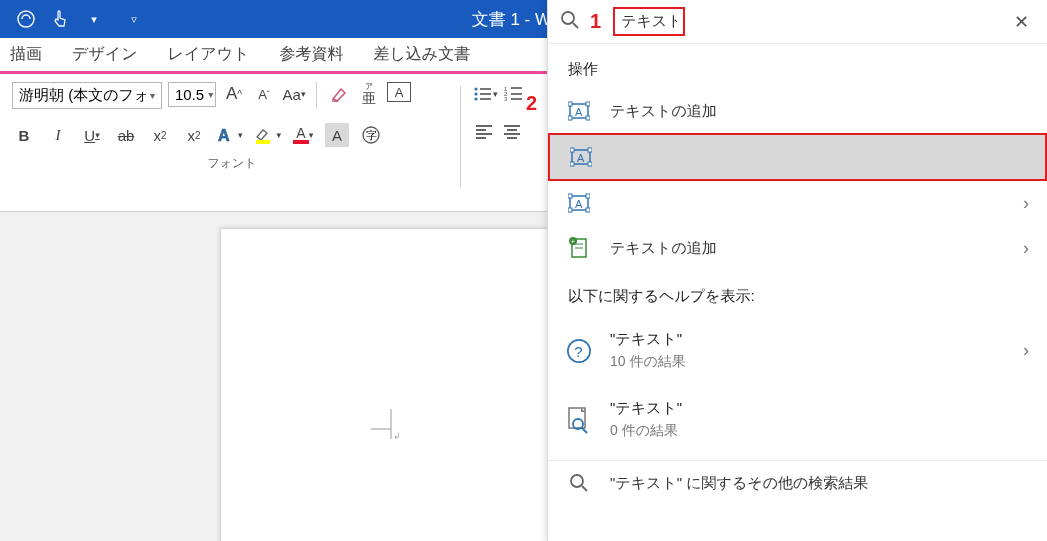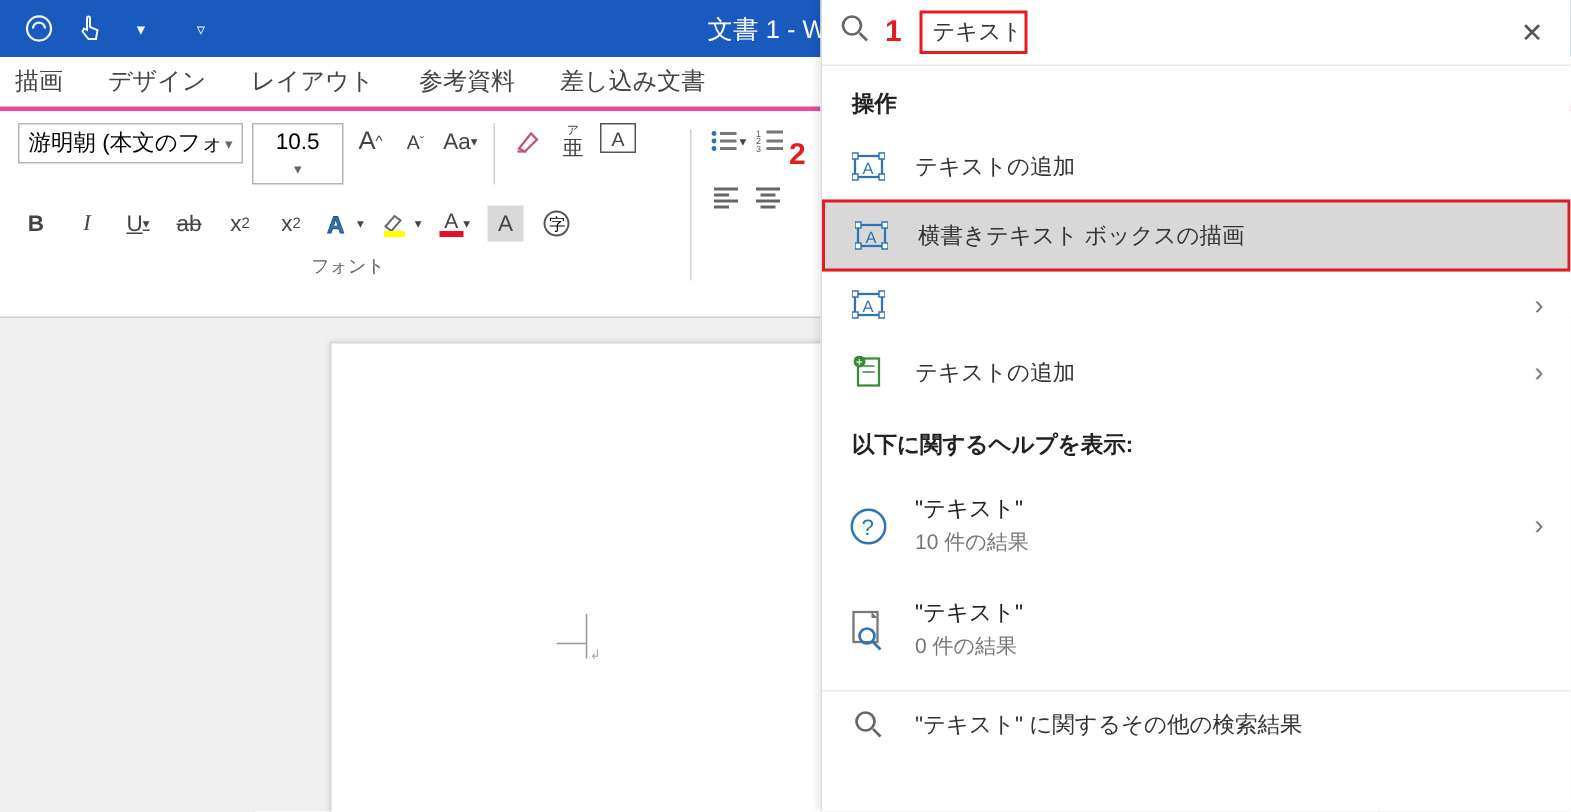--- a/index.html
+++ b/index.html
@@ -38,21 +38,21 @@
 
   
   .search-panel { position: absolute; top: 0; right: 0; width: 500px; bottom: 0; background: #fff; border-left: 1px solid #ddd; box-shadow: -2px 0 6px rgba(0,0,0,0.12); display:flex; flex-direction:column; }
   .search-header { display:flex; align-items:center; height: 44px; padding: 0 12px; border-bottom: 1px solid #e8e8e8; gap:10px; }
   .search-input-wrap { flex:1; display:flex; align-items:flex-start; }
   .search-input { border: none; outline: none; font-size: 15px; width: 100%; padding: 4px 6px; color:#333; }
   .red-box-input { border: 2px solid #E21C21; }
   .red-number { color: #E21C21; font-weight: bold; font-size: 20px; margin-right: 2px; }
   .close-x { font-size: 18px; color:#555; padding: 4px 6px; cursor:pointer; }
 
-  .section-title { font-size: 15px; font-weight: bold; color:#222; padding: 16px 4px 10px 20px; }
+  .section-title { font-size: 15px; font-weight: normal; color:#222; padding: 16px 4px 10px 20px; }
   .result-item { display:flex; align-items:center; gap:18px; padding: 12px 18px; font-size: 15px; color:#333; position:relative; cursor:pointer; }
   .result-item.highlight { background:#d8d8d8; border: 2px solid #E21C21; }
   .result-item .chev { position:absolute; right:18px; color:#777; font-size:18px; }
   .result-icon { width:26px; display:flex; justify-content:center; }
 
   .help-row { display:flex; align-items:center; gap:18px; padding: 14px 18px; position:relative; cursor:pointer; }
   .help-row .two-line .t1 { font-size:15px; color:#222; }
   .help-row .two-line .t2 { font-size:14px; color:#777; margin-top:4px; }
   .help-row .chev { position:absolute; right:18px; color:#777; font-size:18px; }
 
@@ -92,21 +92,21 @@
 </div>
 
 <div class="ribbon-content">
   <div class="group" style="width:440px;">
     <div style="display:flex; flex-direction:column; width:100%; gap:8px;">
       <div class="font-row1">
         <div class="combo" style="width:150px;">
           <span style="overflow:hidden; white-space:nowrap;">游明朝 (本文のフォ</span>
           <span class="caret">▾</span>
         </div>
-        <div class="combo" style="width:61px;flex-direction:column;">
+        <div class="combo" style="width:48px;">
           <span>10.5</span>
           <span class="caret">▾</span>
         </div>
         <span class="rbtn" style="font-size:17px;">A<sup style="font-size:10px;">^</sup></span>
         <span class="rbtn" style="font-size:13px;">A<sup style="font-size:9px;">ˇ</sup></span>
         <span class="rbtn">Aa<span style="font-size:9px;">▾</span></span>
         <span class="sep" style="margin:0 4px;"></span>
         <span class="rbtn">
           <svg width="20" height="20" viewBox="0 0 20 20">
               <path d="M4 15 L12 5 L16 9 L8 17z" fill="none" stroke="#c94f7c" stroke-width="1.5"></path>
@@ -253,21 +253,20 @@
     <span class="result-icon">
       <svg width="22" height="20" viewBox="0 0 22 20">
           <rect x="2" y="3" width="18" height="14" fill="none" stroke="#2E74B5" stroke-width="1.5"></rect>
           <text x="7" y="15" font-size="11" fill="#2E74B5">A</text>
           <rect x="0" y="1" width="4" height="4" fill="#fff" stroke="#2E74B5"></rect>
           <rect x="18" y="1" width="4" height="4" fill="#fff" stroke="#2E74B5"></rect>
           <rect x="0" y="15" width="4" height="4" fill="#fff" stroke="#2E74B5"></rect>
           <rect x="18" y="15" width="4" height="4" fill="#fff" stroke="#2E74B5"></rect>
         </svg>
     </span>
-    <span>横書きテキスト ボックスの描画</span>
   </div>
 
   <div class="result-item">
     <span class="result-icon">
       <svg width="22" height="20" viewBox="0 0 22 20">
           <rect x="2" y="3" width="18" height="14" fill="none" stroke="#2E74B5" stroke-width="1.5"></rect>
           <text x="7" y="15" font-size="11" fill="#2E74B5">A</text>
           <rect x="0" y="1" width="4" height="4" fill="#fff" stroke="#2E74B5"></rect>
           <rect x="18" y="1" width="4" height="4" fill="#fff" stroke="#2E74B5"></rect>
           <rect x="0" y="15" width="4" height="4" fill="#fff" stroke="#2E74B5"></rect>

